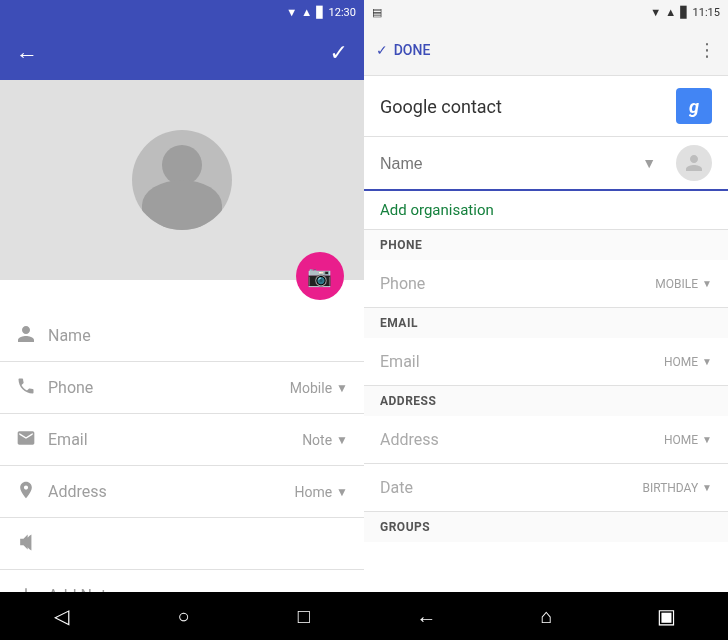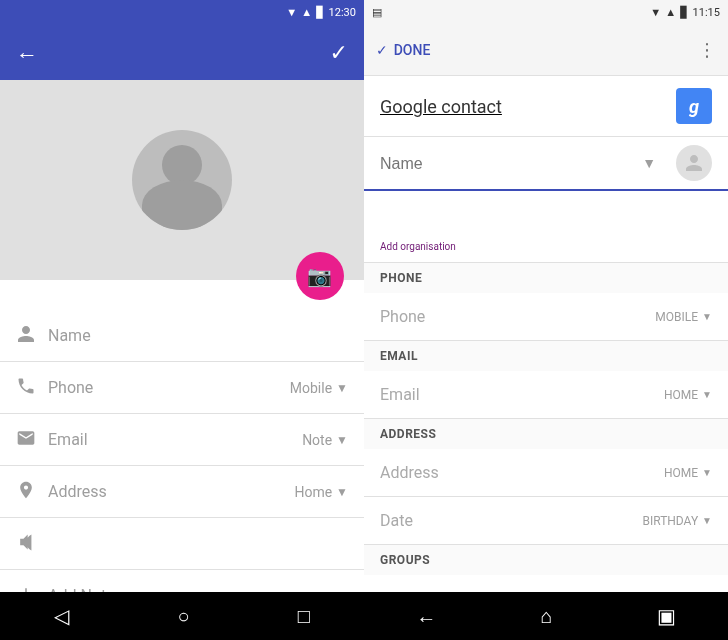--- a/index.html
+++ b/index.html
@@ -203,21 +203,20 @@
       font-size: 18px;
       cursor: pointer;
     }
 
     .contact-header {
       padding: 12px 16px;
       display: flex;
       align-items: center;
       justify-content: space-between;
       border-bottom: 1px solid #e0e0e0;
-      text-decoration: underline;
     }
 
     .contact-info h2 {
       font-size: 18px;
       color: #333;
       font-weight: 400;
     }
 
     .contact-info p {
       font-size: 13px;
@@ -251,24 +250,23 @@
       border-radius: 50%;
       background: #e0e0e0;
       display: flex;
       align-items: center;
       justify-content: center;
       overflow: hidden;
     }
 
     .org-row {
       padding: 10px 16px;
-      font-size: 10px;
-      color: #701a75;
+      font-size: 15px;
+      color: #15803d;
       border-bottom: 1px solid #e0e0e0;
-      margin-top: 40px;
     }
 
     .section-header {
       padding: 8px 16px;
       font-size: 12px;
       font-weight: 700;
       color: #555;
       background: #fafafa;
       letter-spacing: 0.5px;
     }

